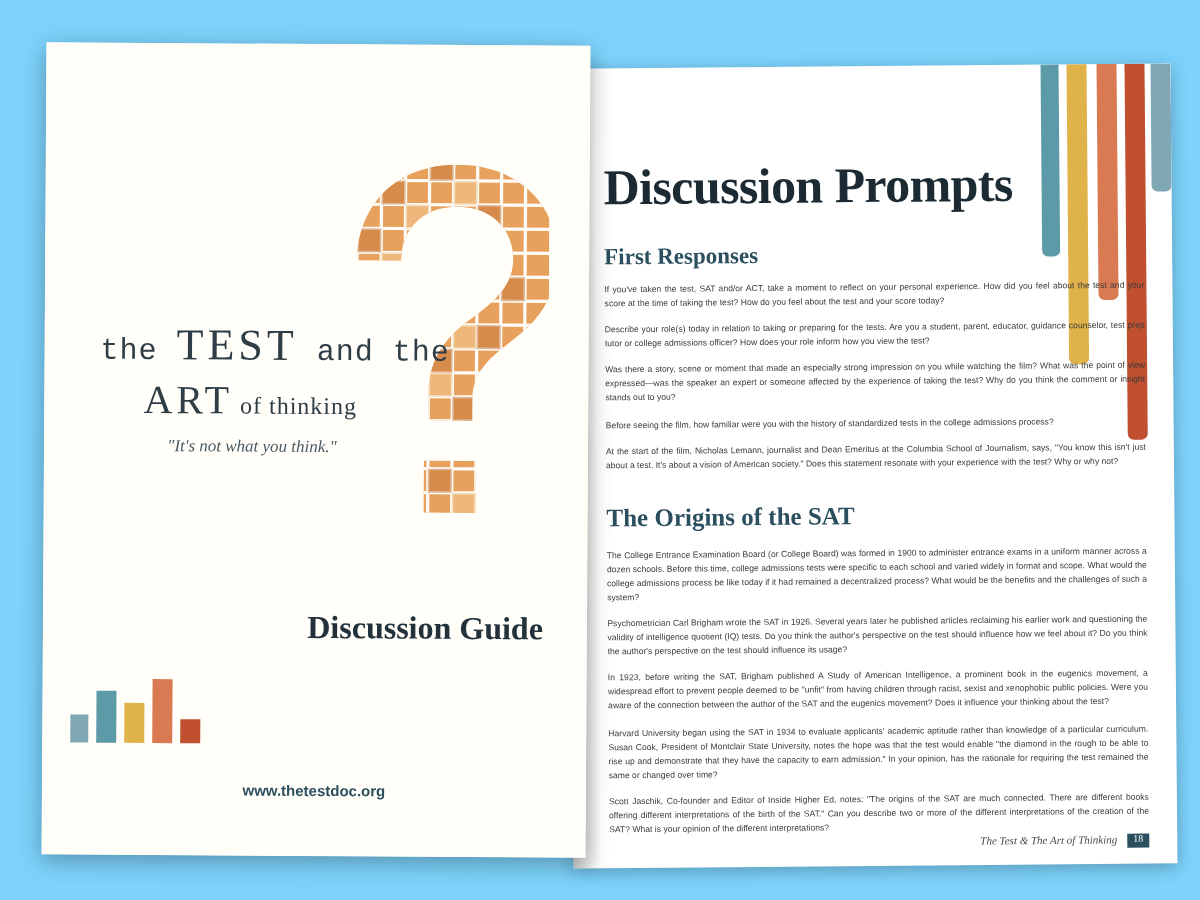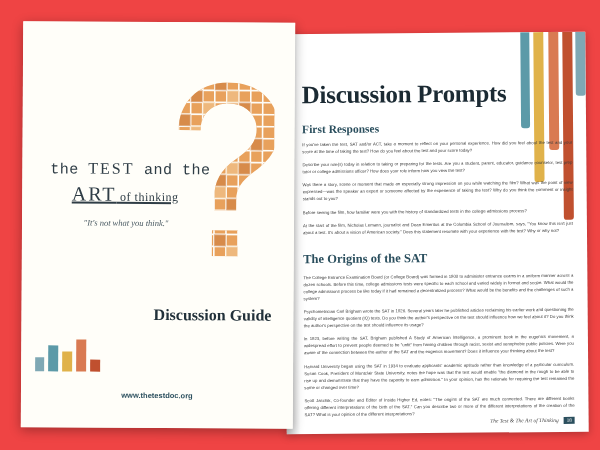--- a/index.html
+++ b/index.html
@@ -11,21 +11,21 @@
     width: 600px;
     height: 450px;
     overflow: hidden;
     font-family: "Liberation Sans", sans-serif;
     position: relative;
   }
 
   #stage {
     position: absolute;
     inset: 0;
-    background: #ef4444;
+    background: #7dd3fc;
   }
 
   
   .right-page {
     position: absolute;
     left: 285px;
     top: 33px;
     width: 302px;
     height: 400px;
     background: #ffffff;
@@ -141,26 +141,25 @@
     text-align: center;
     font-family: "Liberation Serif", serif;
     color: #2f3d46;
   }
   .cover-title .l1 {
     font-size: 15px;
     letter-spacing: 0.5px;
     white-space: nowrap;
   }
   .cover-title .l1 .small { font-size: 15px; font-family: Liberation Mono, monospace; }
-  .cover-title .l1 .big { font-size: 16px; letter-spacing: 2px; }
+  .cover-title .l1 .big { font-size: 22px; letter-spacing: 2px; }
   .cover-title .l2 {
     margin-top: 4px;
     font-size: 20px;
     letter-spacing: 2px;
-    text-decoration: underline;
   }
   .cover-title .l2 .small { font-size: 12px; letter-spacing: 0.5px; }
   .cover-tag {
     position: absolute;
     left: 34px;
     top: 196px;
     width: 140px;
     text-align: center;
     font-family: "Liberation Serif", serif;
     font-style: italic;

